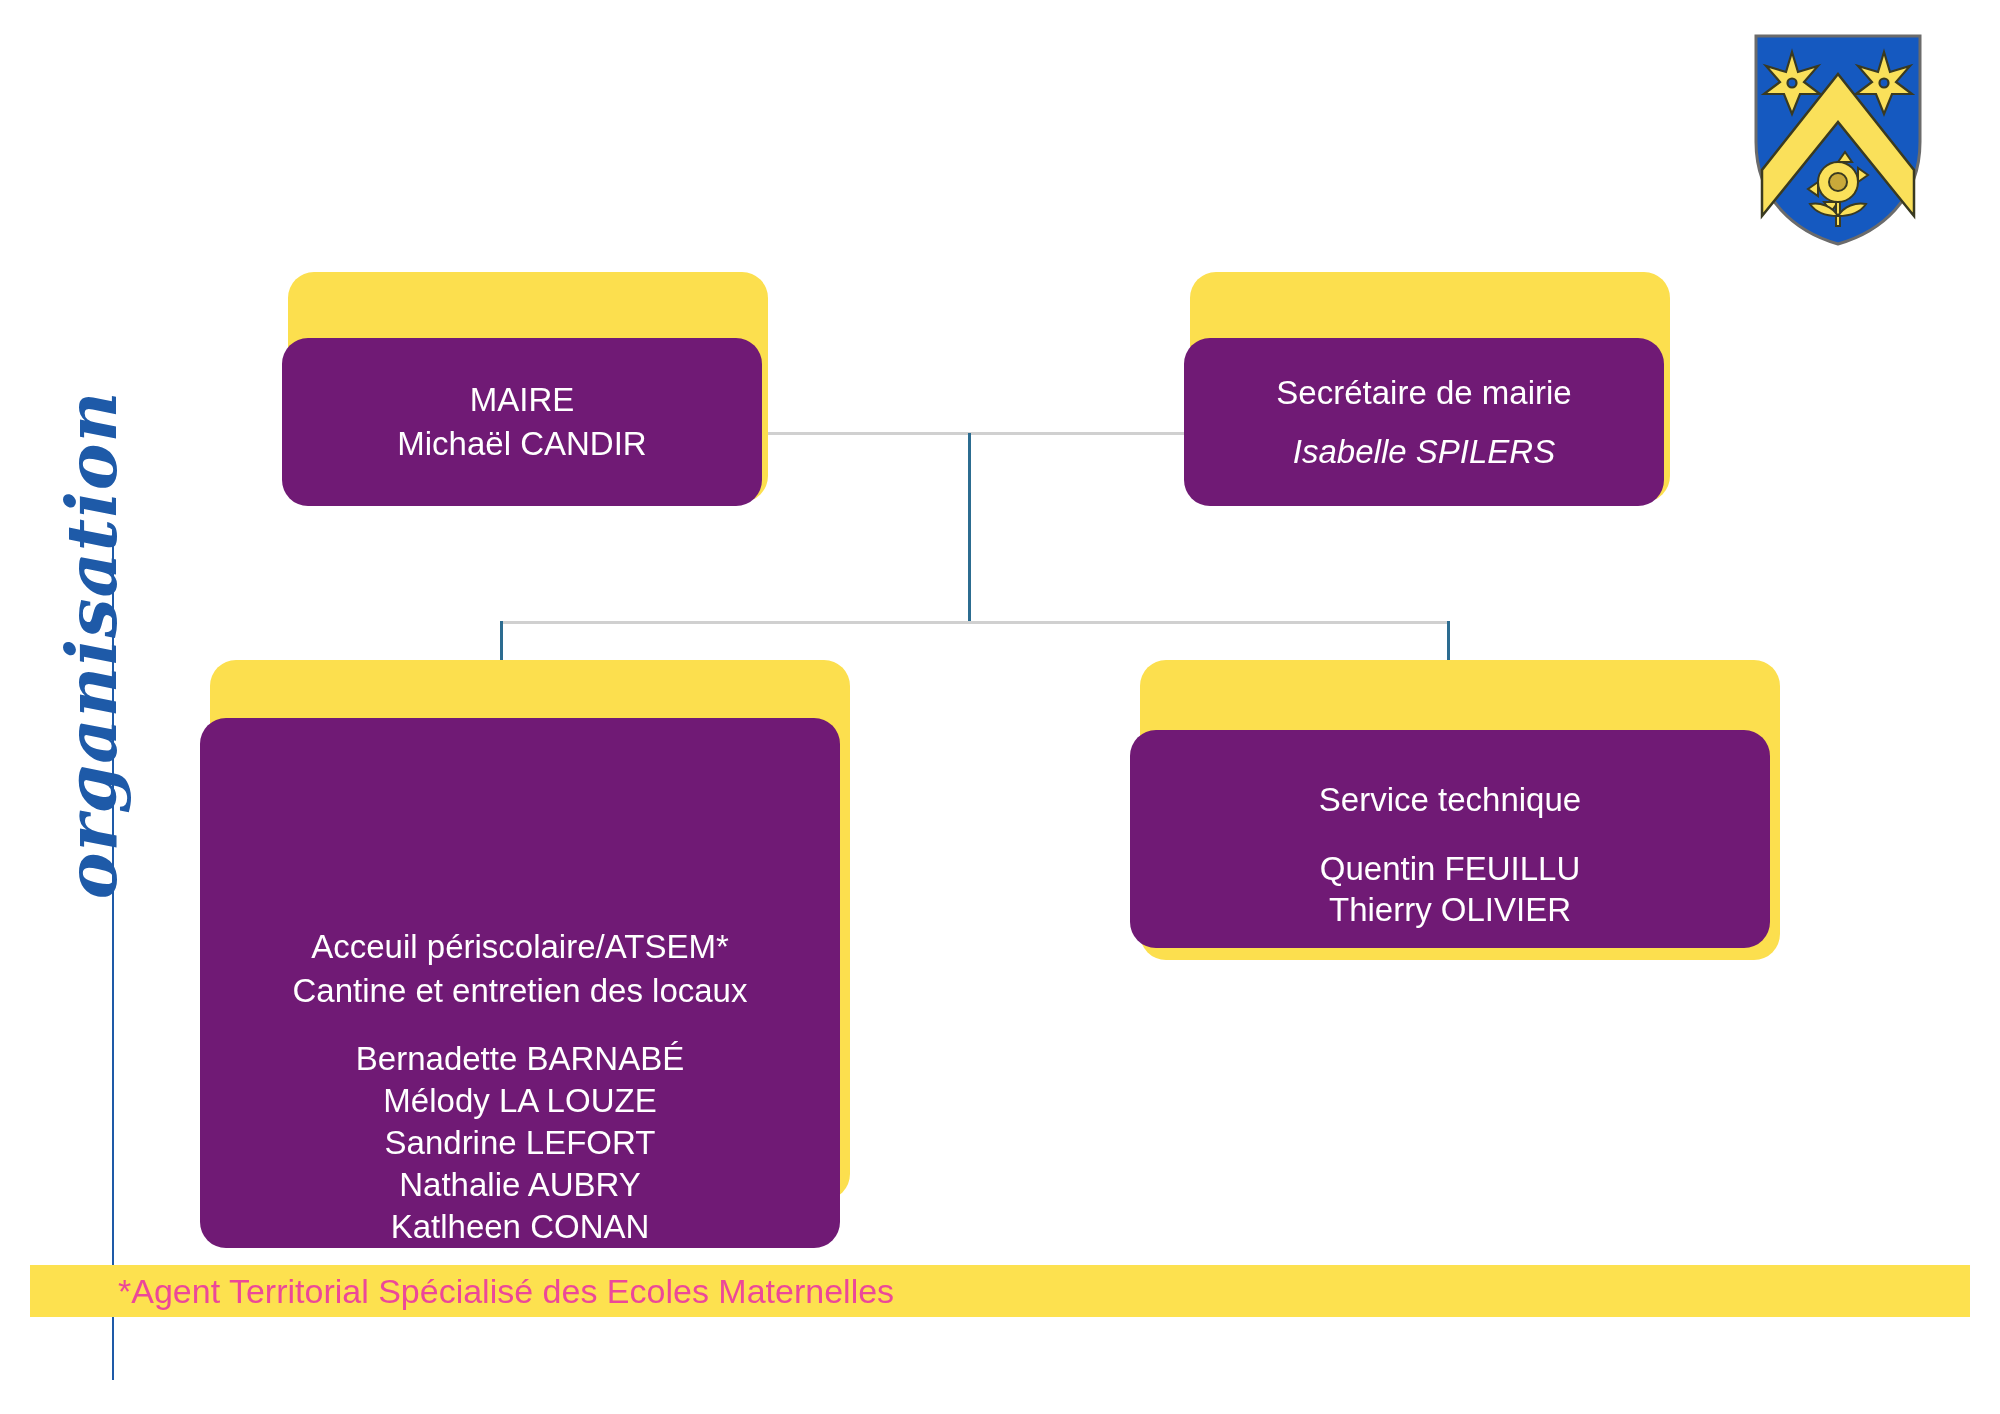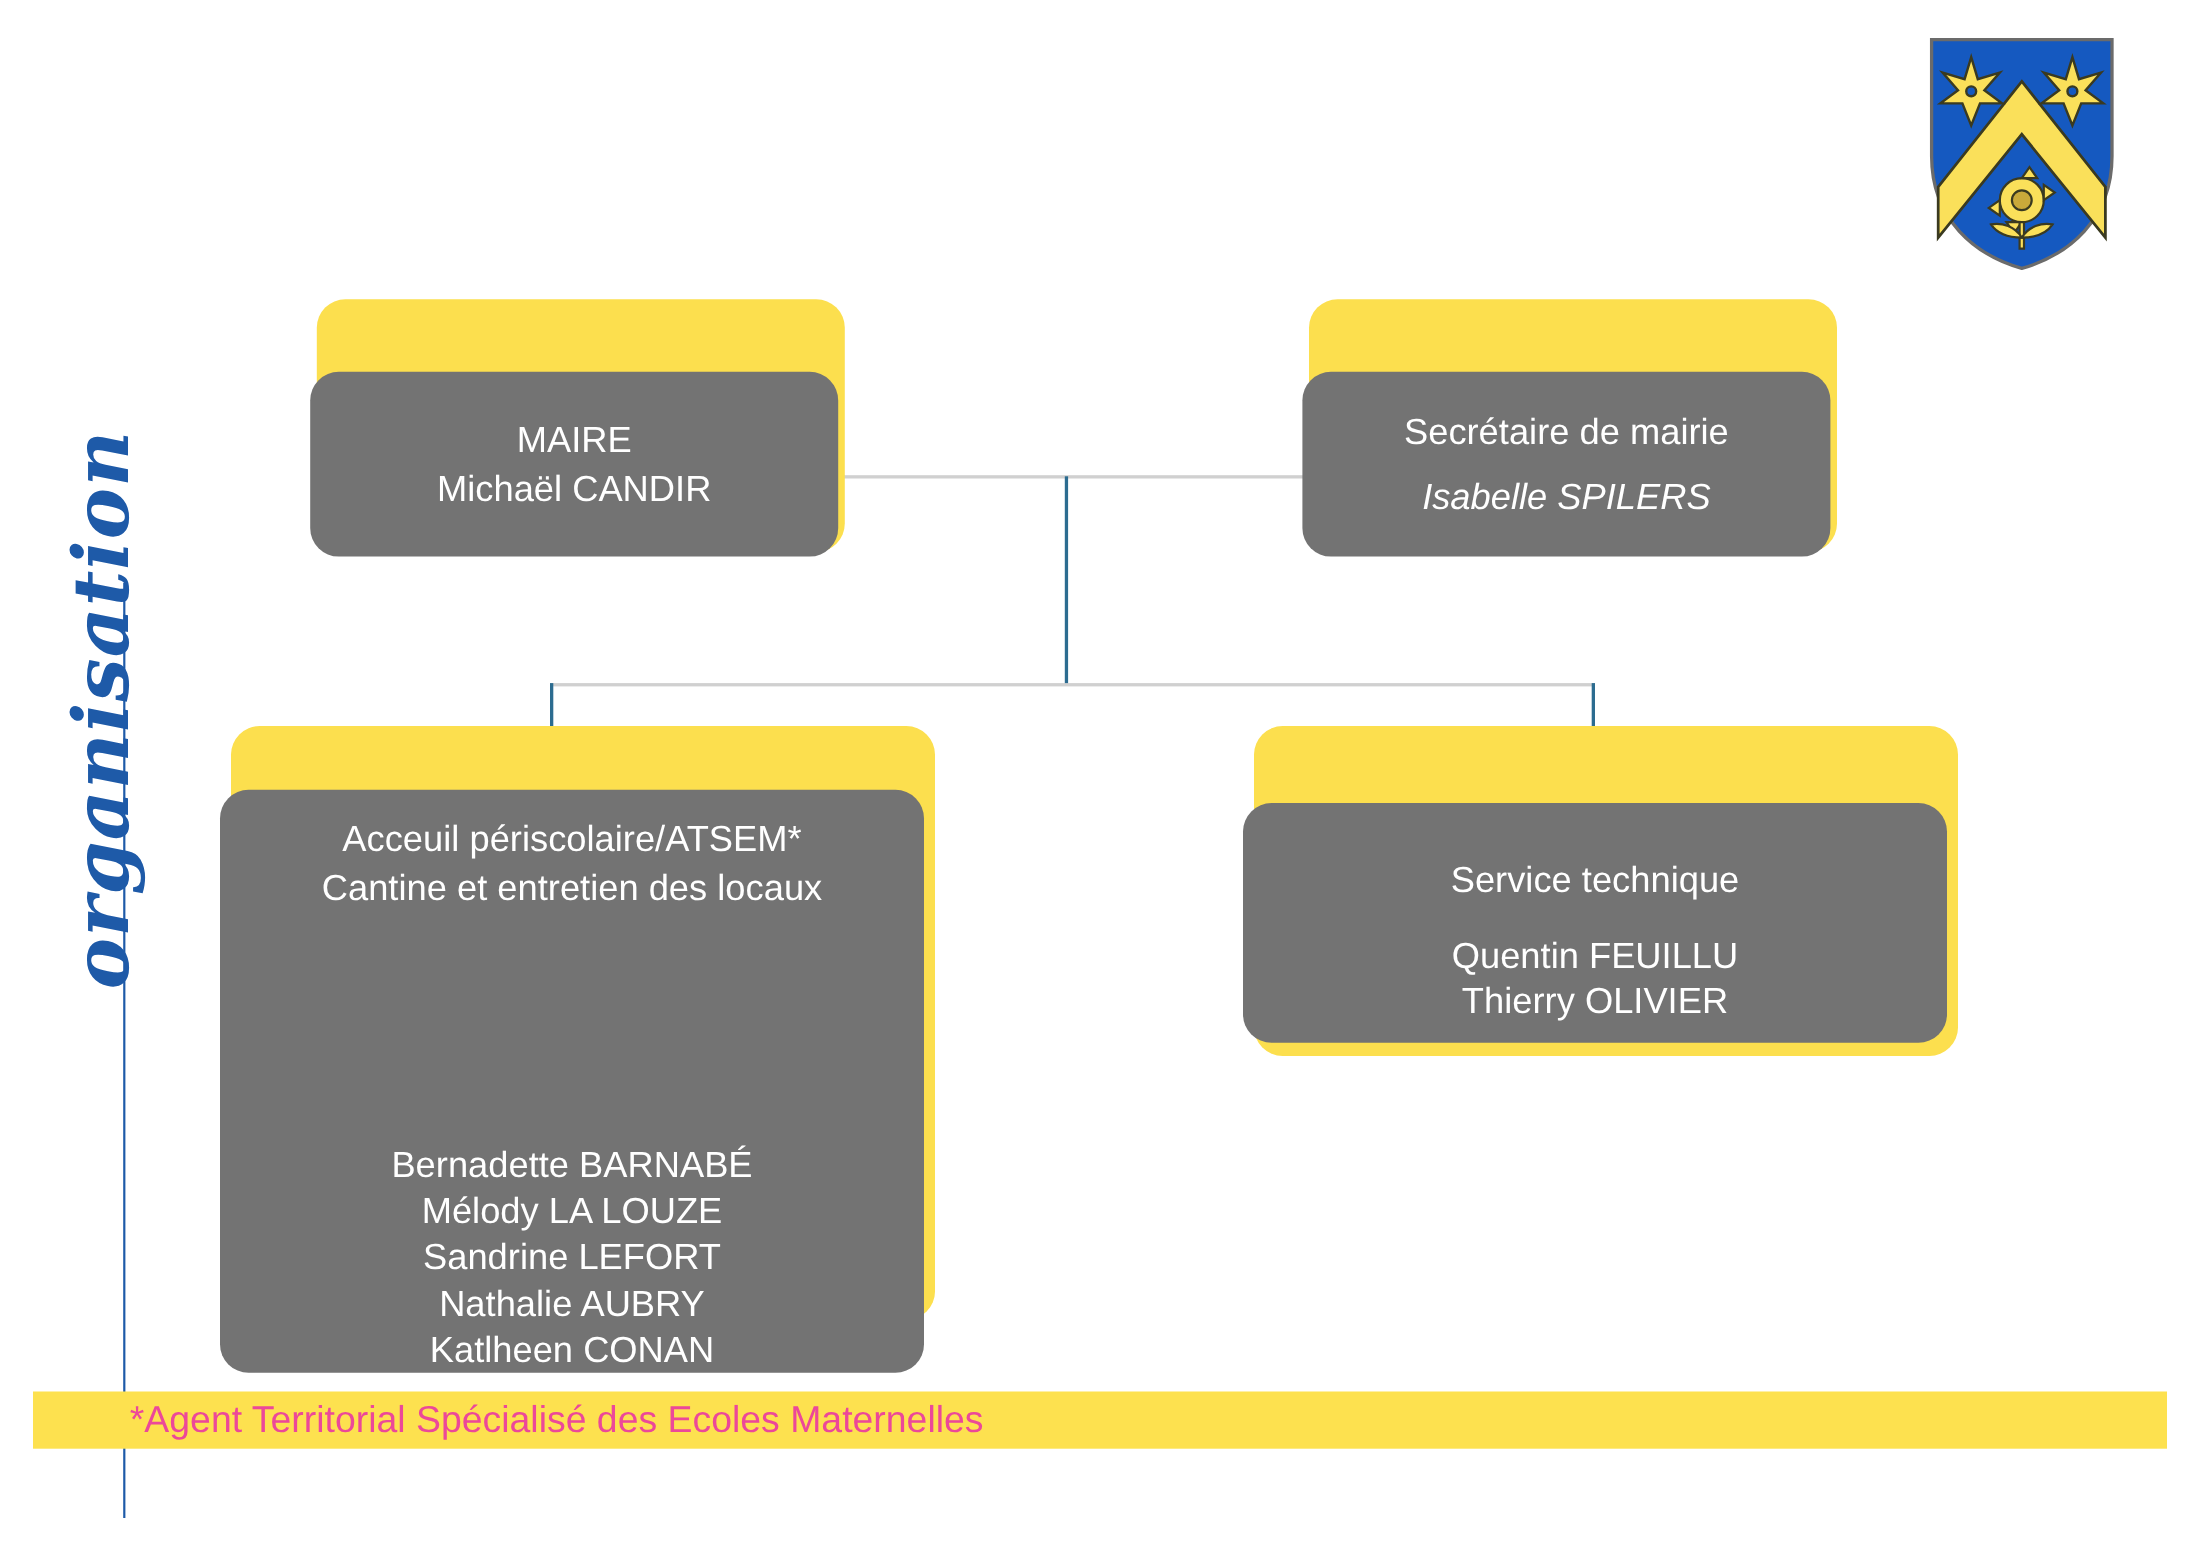--- a/index.html
+++ b/index.html
@@ -40,21 +40,21 @@
   .h-line{position:absolute;height:3px;background:#D0D0D0;}
   .v-line{position:absolute;width:3px;background:#2C6C90;}
 
   
   .card{position:absolute;}
   .card .shadow-plate{
     position:absolute;left:0;top:0;right:0;bottom:0;
     background:#FCDF4E;border-radius:26px;
   }
   .card .panel{
-    position:absolute;background:#737373;border-radius:26px;
+    position:absolute;background:#701a75;border-radius:26px;
     color:#ffffff;box-sizing:border-box;
     display:flex;flex-direction:column;justify-content:center;align-items:center;
   }
   .panel .line{
     width:100%;text-align:center;white-space:nowrap;
     font-size:33px;line-height:1.32;font-weight:400;
   }
   .panel .line.italic{font-style:italic;}
   .panel .names{margin-top:26px;width:100%;}
   .panel .names .line{font-size:33px;line-height:1.27;}
@@ -62,21 +62,21 @@
 
   
   #card-maire{left:288px;top:272px;width:480px;height:230px;}
   #card-maire .panel{left:-6px;top:66px;width:480px;height:168px;}
 
   #card-secretaire{left:1190px;top:272px;width:480px;height:230px;}
   #card-secretaire .panel{left:-6px;top:66px;width:480px;height:168px;gap:15px;}
 
   #card-periscolaire{left:210px;top:660px;width:640px;height:540px;}
   #card-periscolaire .panel{left:-10px;top:58px;width:640px;height:530px;
-       justify-content:space-between;padding-top:23px;}
+       justify-content:flex-end;padding-top:48px;}
 
   #card-technique{left:1140px;top:660px;width:640px;height:300px;}
   #card-technique .panel{left:-10px;top:70px;width:640px;height:218px;
        justify-content:flex-start;padding-top:48px;}
 
   
   #footer-banner{
     position:absolute;left:30px;top:1265px;width:1940px;height:52px;
     background:#FDE14F;
   }

